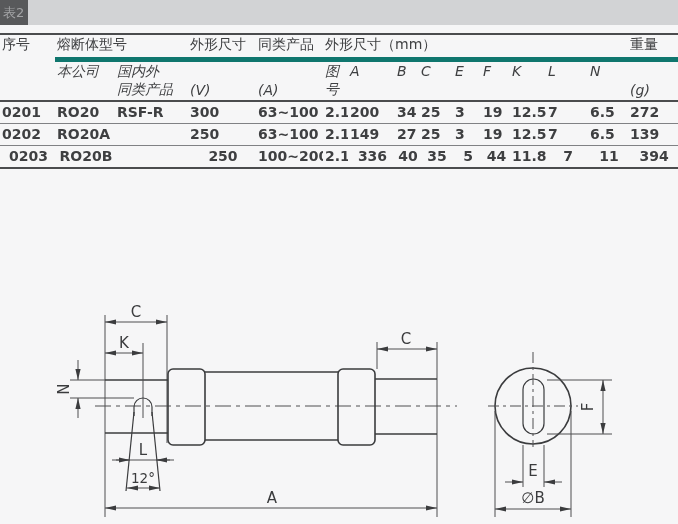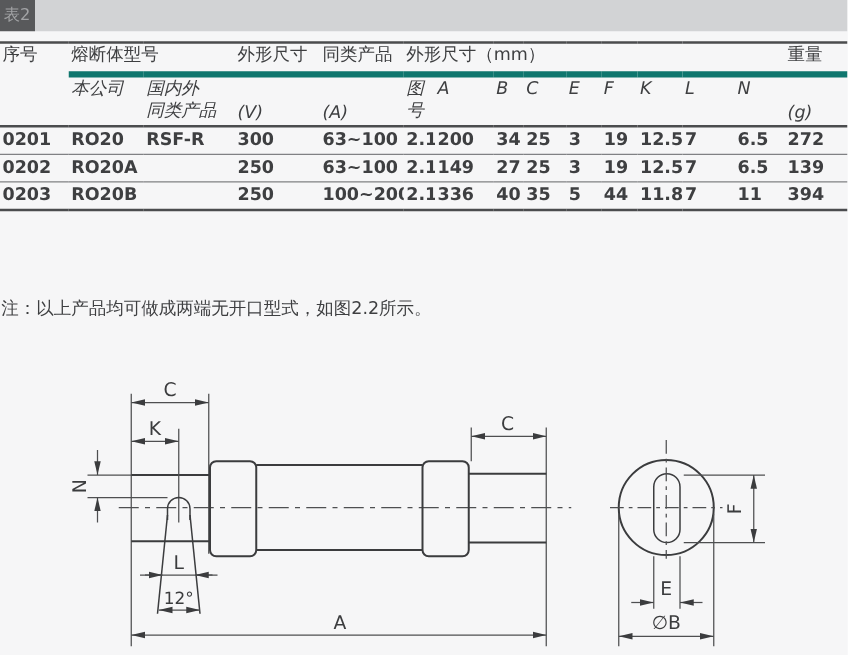--- a/index.html
+++ b/index.html
@@ -16,21 +16,21 @@
   table.spec{position:absolute;top:33px;left:0;width:678px;border-collapse:collapse;
              table-layout:fixed;font-size:14px;border-top:2px solid #4b4c4e;}
   table.spec td{padding:0 0 0 2px;vertical-align:top;line-height:19px;
                 white-space:nowrap;overflow:hidden;}
   tr.h1 td{height:22px;border-bottom:5px solid #0f766e;}
   tr.h1 td.nb{border-bottom:none;margin-left:12px;}
   tr.h2 td{height:37px;border-bottom:2px solid #4b4c4e;line-height:18px;font-style:italic;}
   tr.h2 td.vb{vertical-align:bottom;padding-bottom:1px;}
   td.serial-head{border-bottom:2px solid #4b4c4e !important;}
   tr.dr td{height:21px;vertical-align:middle;border-bottom:1px solid #808184;line-height:21px;font-weight:bold;}
-  tr.dr.last td{border-bottom:2px solid #4b4c4e;}
+  tr.dr.last td{border-bottom:2px solid #4b4c4e;text-align:center;}
   td.pd{padding-left:7px;}
   td.pg{padding-left:12px;}
 
   
   .note{position:absolute;top:238px;left:1px;font-size:14px;line-height:18px;}
 
   
   svg.drawing{position:absolute;top:295px;left:0;}
   .ol{stroke:#3b3c3e;stroke-width:1.6;fill:none;}
   .tl{stroke:#3b3c3e;stroke-width:1.2;fill:none;}
@@ -139,21 +139,20 @@
       <td class="pd">5</td>
       <td class="pd">44</td>
       <td class="pd">11.8</td>
       <td class="pd">7</td>
       <td class="pd">11</td>
       <td class="pd">394</td>
     </tr>
   </tbody>
     </table>
 
-  <div class="note">注：以上产品均可做成两端无开口型式，如图2.2所示。</div>
 
   <svg class="drawing" width="678" height="229" viewBox="0 0 678 229">
     <defs>
       <marker id="arr" markerUnits="userSpaceOnUse" markerWidth="12" markerHeight="7" refX="11" refY="3.5" orient="auto-start-reverse">
         <path d="M0,0.9 L11,3.5 L0,6.1 Z" fill="#3b3c3e"></path>
       </marker>
     </defs>
 
     <g>
 

